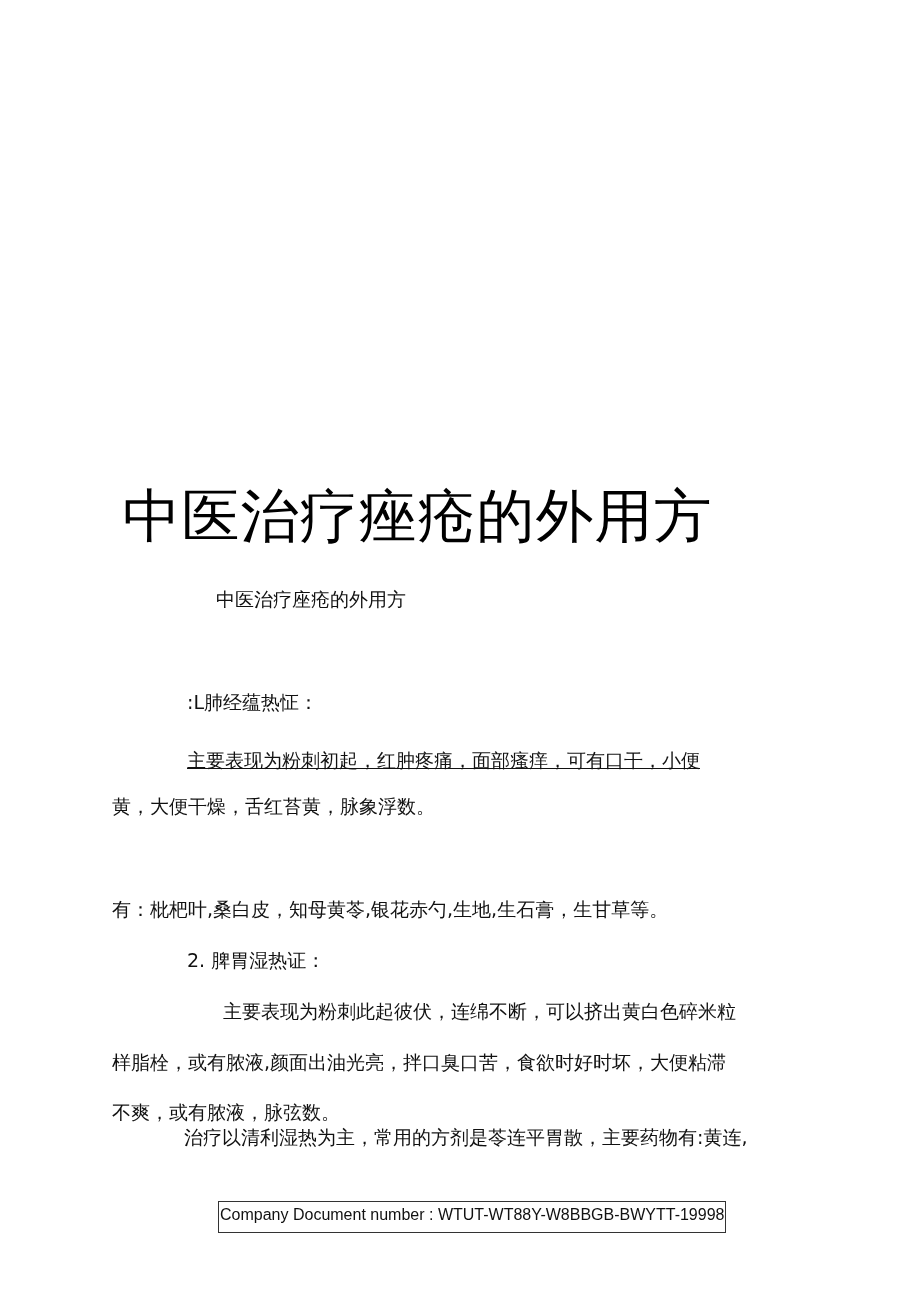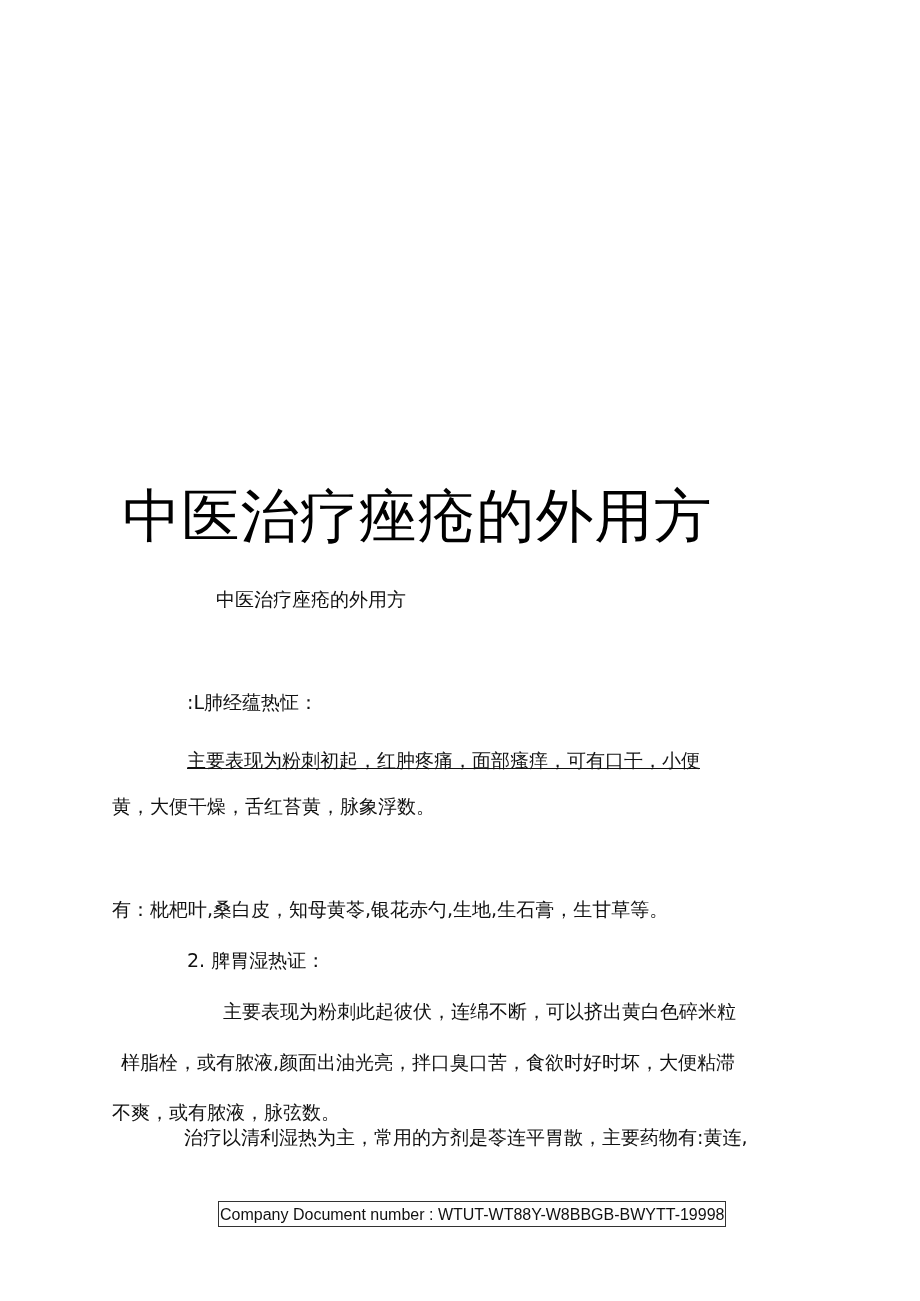--- a/index.html
+++ b/index.html
@@ -2,38 +2,38 @@
 <html><head>
   <meta charset="utf-8">
   <style>
     html, body { margin: 0; padding: 0; background: #ffffff; }
     body { width: 920px; height: 1301px; position: relative; overflow: hidden;
            font-family: "DejaVu Sans", "Liberation Sans", sans-serif; color: #111; }
     .page { position: absolute; left: 0; top: 0; width: 920px; height: 1301px; }
     .title { position: absolute; left: 0; width: 835px; top: 478px; text-align: center;
              font-size: 58px; line-height: 76px; font-weight: normal; letter-spacing: 1px; color: #000; }
     .line { position: absolute; font-size: 19px; line-height: 26px; white-space: nowrap; color: #111; }
-    .footer-box { position: absolute; left: 218px; top: 1201px; width: 508px; height: 26px;
+    .footer-box { position: absolute; left: 218px; top: 1201px; width: 508px; height: 32px;
                   border: 1px solid #333; font-family: "Liberation Sans", sans-serif;
                   font-size: 16px; line-height: 26px; white-space: nowrap; overflow: hidden;
                   padding-left: 1px; box-sizing: border-box; color: #111; }
   </style>
 </head>
 <body>
 
 <div class="page">
   <div class="title">中医治疗痤疮的外用方</div>
 
   <div class="line" style="left:216px; top:586px;">中医治疗座疮的外用方</div>
 
   <div class="line" style="left:187px; top:689px;">:L肺经蕴热怔：</div>
   <div class="line" style="left:187px; top:747px;text-decoration:underline;">主要表现为粉刺初起，红肿疼痛，面部瘙痒，可有口干，小便</div>
   <div class="line" style="left:112px; top:793px;">黄，大便干燥，舌红苔黄，脉象浮数。</div>
   <div class="line" style="left:112px; top:896px;">有：枇杷叶,桑白皮，知母黄苓,银花赤勺,生地,生石膏，生甘草等。</div>
 
   <div class="line" style="left:187px; top:947px;">2. 脾胃湿热证：</div>
   <div class="line" style="left:187px; top:998px;margin-left:36px;">主要表现为粉刺此起彼伏，连绵不断，可以挤出黄白色碎米粒</div>
-  <div class="line" style="left:112px; top:1049px;margin-left:9px;">样脂栓，或有脓液,颜面出油光亮，拌口臭口苦，食欲时好时坏，大便粘滞</div>
+  <div class="line" style="left:112px; top:1049px;">样脂栓，或有脓液,颜面出油光亮，拌口臭口苦，食欲时好时坏，大便粘滞</div>
   <div class="line" style="left:112px; top:1099px;">不爽，或有脓液，脉弦数。</div>
   <div class="line" style="left:144px; top:1124px;margin-left:40px;">治疗以清利湿热为主，常用的方剂是苓连平胃散，主要药物有:黄连,</div>
 
   <div class="footer-box">Company Document number : WTUT-WT88Y-W8BBGB-BWYTT-19998</div>
 </div>
 
 </body></html>

